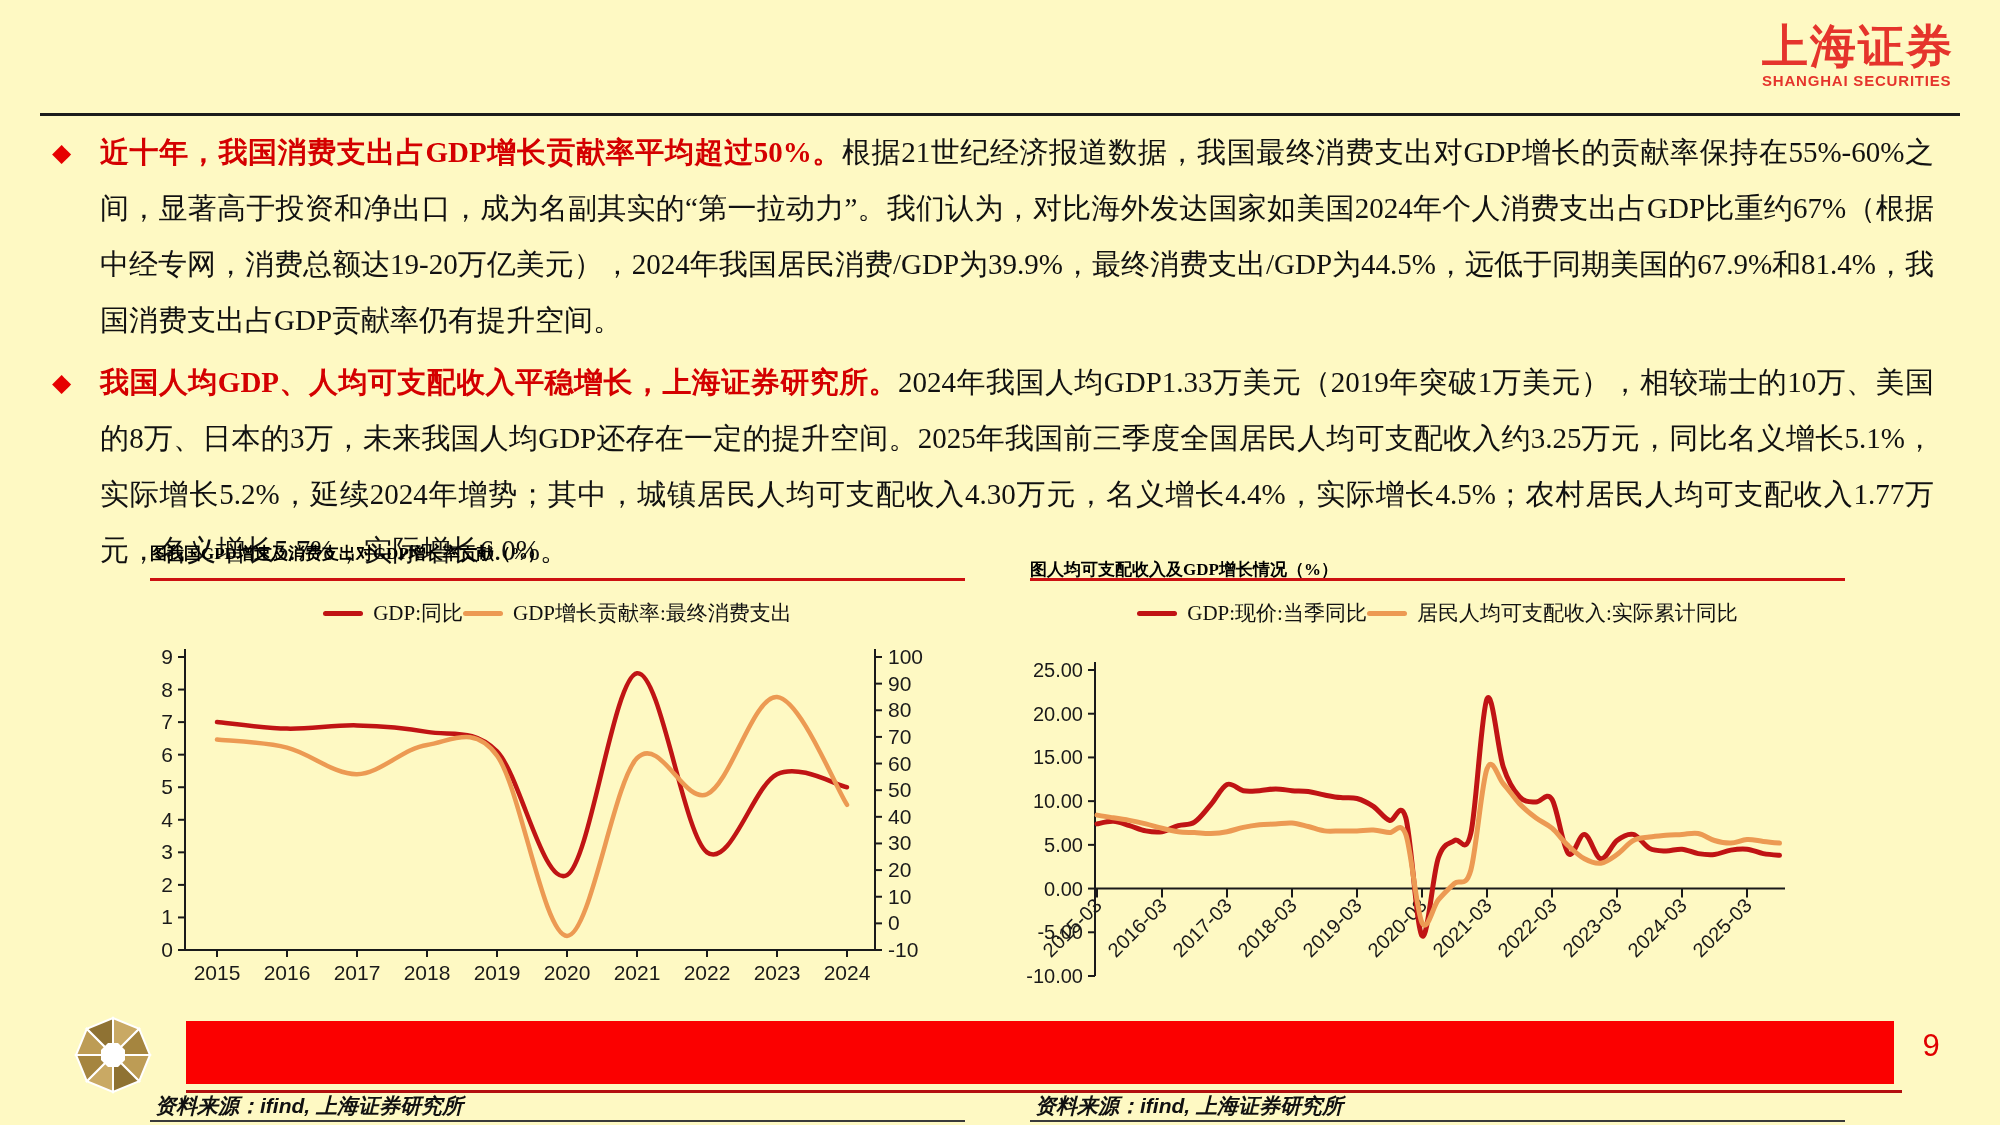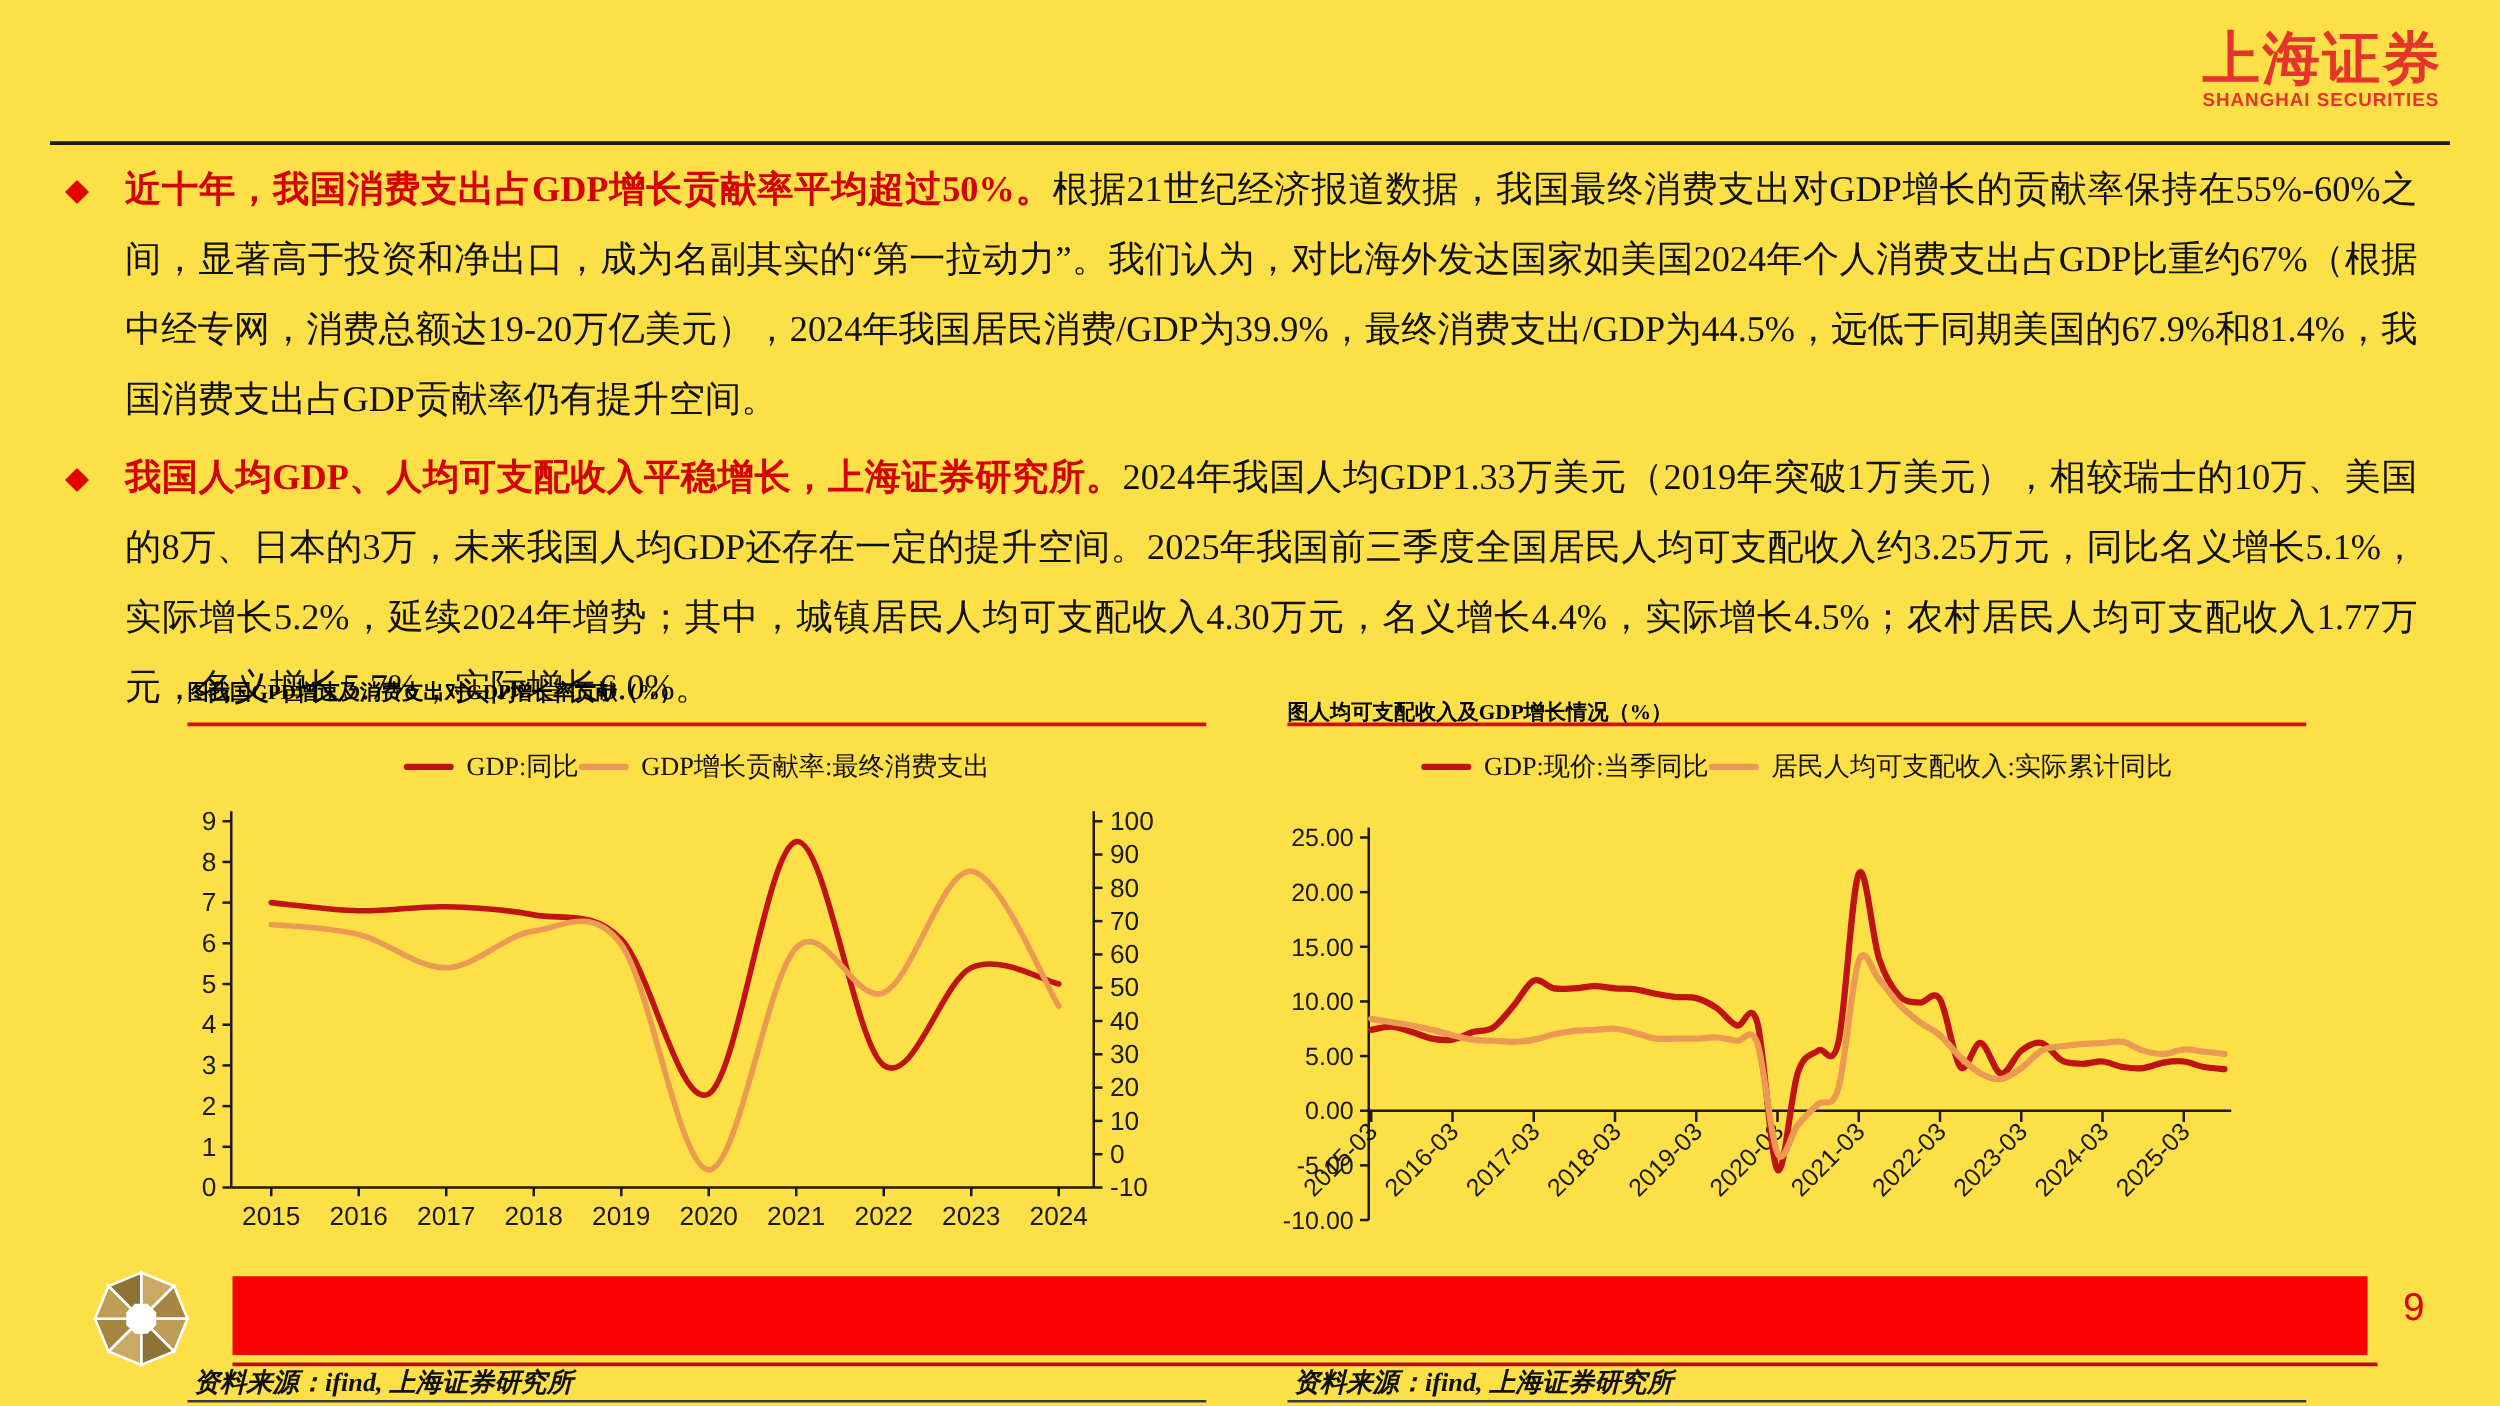--- a/index.html
+++ b/index.html
@@ -1,16 +1,16 @@
 <!DOCTYPE html>
 <html><head>
 <meta charset="utf-8">
 <style>
   html,body{margin:0;padding:0;background:#ffffff;}
-  #page{position:relative;width:2000px;height:1125px;background:#fde047;overflow:hidden;
+  #page{position:relative;width:2000px;height:1125px;background:#fef9c3;overflow:hidden;
         font-family:"Liberation Sans","DejaVu Sans",sans-serif;}
   .abs{position:absolute;}
 
   
   .logo-block{left:1762px;top:22px;width:200px;text-align:left;color:#E5342C;}
   .logo-cn{font-size:46px;font-weight:700;letter-spacing:2px;line-height:48px;}
   .logo-en{font-size:15px;font-weight:700;letter-spacing:0.8px;margin-top:2px;}
   .top-rule{left:40px;top:113px;width:1920px;height:3px;background:#1c1c1c;}
 
   
@@ -30,21 +30,21 @@
             font-family:"Liberation Serif","DejaVu Serif",serif;}
   .sw{display:inline-block;width:40px;height:5px;border-radius:3px;background:#999;}
   svg.chart{overflow:visible;}
   svg.chart text{font-family:"Liberation Sans","DejaVu Sans",sans-serif;fill:#1a1a1a;}
 
   
   .banner{left:186px;top:1021px;width:1708px;height:63px;background:#FB0000;}
   .banner-line{left:186px;top:1090px;width:1716px;height:3px;background:#B30F0F;}
   .page-num{left:1906px;top:1028px;width:50px;text-align:center;font-size:31px;color:#E00000;}
   .source{top:1092px;font-size:21px;font-weight:700;font-style:italic;color:#111;
-          font-family:Liberation Serif, serif;}
+          font-family:Liberation Sans, sans-serif;}
   .bottom-line{top:1120px;width:815px;height:2px;background:#3a3a3a;}
 </style>
 </head>
 <body>
 
 <div id="page">
 
   <div class="abs logo-block">
     <div class="logo-cn">上海证券</div>
     <div class="logo-en">SHANGHAI SECURITIES</div>

